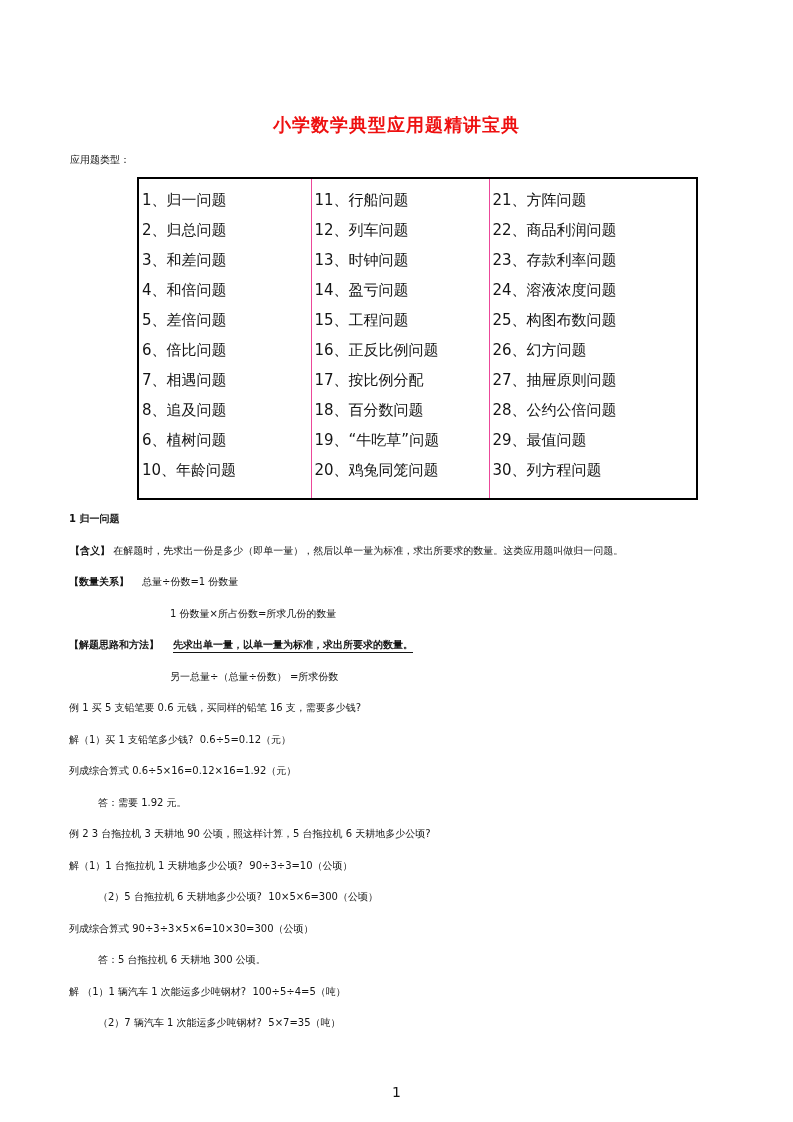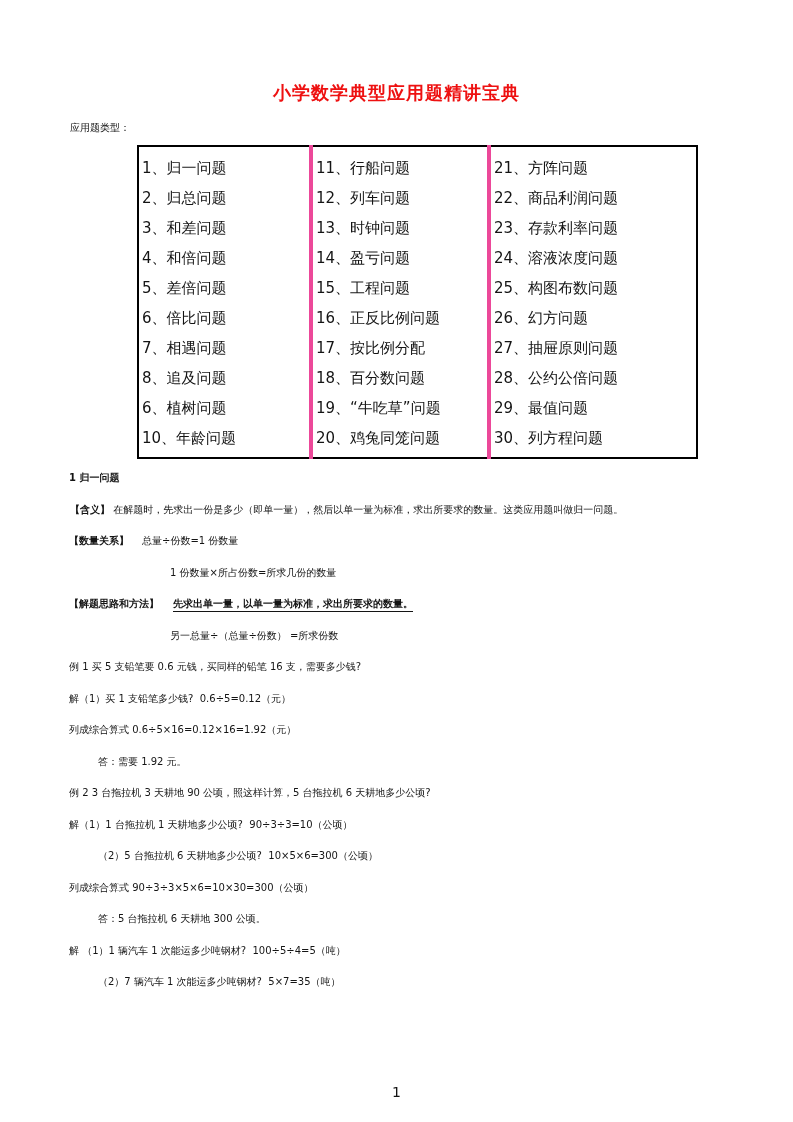--- a/index.html
+++ b/index.html
@@ -6,21 +6,21 @@
   html, body { background:#ffffff; }
   .page {
     position:relative;
     width:793px; height:1122px;
     background:#ffffff;
     color:#141414;
     font-family:"DejaVu Sans", sans-serif;
     overflow:hidden;
   }
   .title {
-    padding-top:82px;
+    padding-top:114px;
     text-align:center;
     font-size:18px;
     line-height:22px;
     font-weight:bold;
     color:#ee1111;
     letter-spacing:1px;
   }
   .types-label {
     margin:14px 0 0 70px;
     font-size:10px;
@@ -29,24 +29,24 @@
   }
   table.types-table {
     margin:7px 0 0 137px;
     border-collapse:collapse;
     table-layout:fixed;
     width:536px;
     border:2px solid #000;
   }
   table.types-table td {
     vertical-align:top;
-    padding:6px 0 4px 3px;
+    padding:6px 0 13px 3px;
     font-size:15px;
   }
-  table.types-table td + td { border-left:4px solid #ec4899; }
+  table.types-table td + td { border-left:1px solid #ec4899; }
   td.c1 { width:173px; }
   td.c2 { width:178px; }
   td.c3 { width:208px; }
   .cell-line { line-height:30px; white-space:pre-wrap; }
   .content {
     margin:3px 36px 0 40px;
     font-size:10px;
     line-height:31.5px;
   }
   .line { white-space:pre-wrap; }

